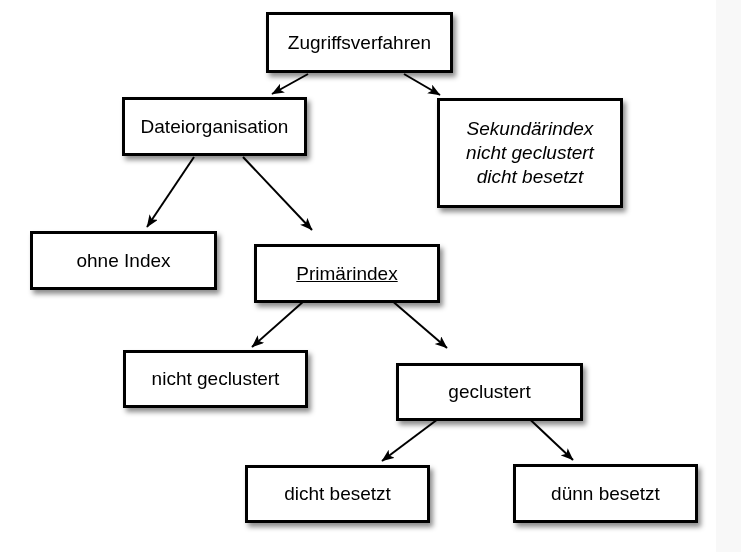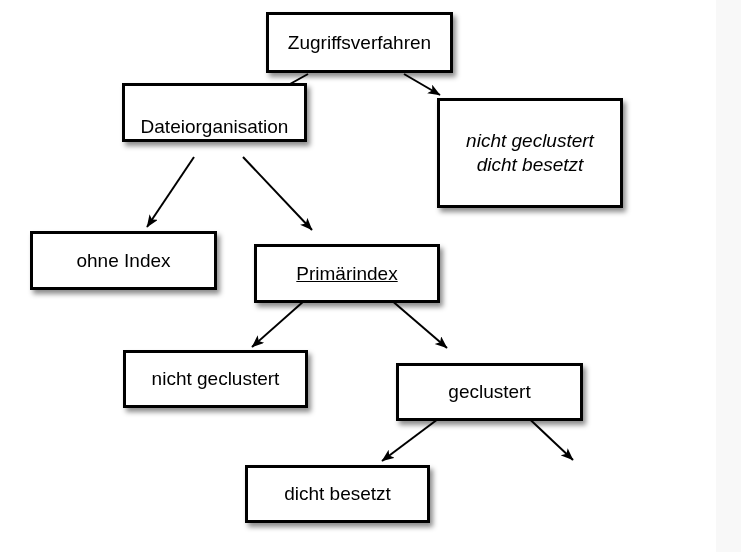--- a/index.html
+++ b/index.html
@@ -43,21 +43,21 @@
     justify-content: center;
     text-align: center;
     color: #000000;
     font-size: 19px;
     line-height: 24px;
   }
   .node .line { white-space: nowrap; }
   .node .italic { font-style: italic; }
 
   #node-zugriffsverfahren { left: 266px; top: 12px;  width: 187px; height: 61px; }
-  #node-dateiorganisation { left: 122px; top: 83px;  width: 185px; height: 59px; justify-content: flex-end; }
+  #node-dateiorganisation { left: 122px; top: 97px;  width: 185px; height: 59px; }
   #node-zugriffspfad      { left: 437px; top: 98px;  width: 186px; height: 110px; }
   #node-ohne-index        { left: 30px;  top: 231px; width: 187px; height: 59px; }
   #node-primaerindex      { left: 254px; top: 244px; width: 186px; height: 59px; text-decoration: underline; }
   #node-nicht-geclustert  { left: 123px; top: 350px; width: 185px; height: 58px; }
   #node-geclustert        { left: 396px; top: 351px; width: 187px; height: 58px; margin-top: 12px; }
   #node-dicht-besetzt     { left: 245px; top: 465px; width: 185px; height: 58px; }
   #node-duenn-besetzt     { left: 513px; top: 464px; width: 185px; height: 59px; }
 </style>
 </head>
 <body>
@@ -86,20 +86,21 @@
 
   <div class="node" id="node-zugriffsverfahren">
     <span class="line">Zugriffsverfahren</span>
   </div>
 
   <div class="node" id="node-dateiorganisation">
     <span class="line">Dateiorganisation</span>
   </div>
 
   <div class="node" id="node-zugriffspfad">
+    <span class="line italic">Sekundärindex</span>
     <span class="line italic">nicht geclustert</span>
     <span class="line italic">dicht besetzt</span>
   </div>
 
   <div class="node" id="node-ohne-index">
     <span class="line">ohne Index</span>
   </div>
 
   <div class="node" id="node-primaerindex">
     <span class="line">Primärindex</span>
@@ -110,14 +111,17 @@
   </div>
 
   <div class="node" id="node-geclustert">
     <span class="line">geclustert</span>
   </div>
 
   <div class="node" id="node-dicht-besetzt">
     <span class="line">dicht besetzt</span>
   </div>
 
+  <div class="node" id="node-duenn-besetzt">
+    <span class="line">dünn besetzt</span>
+  </div>
 
 </div>
 
 </body></html>

